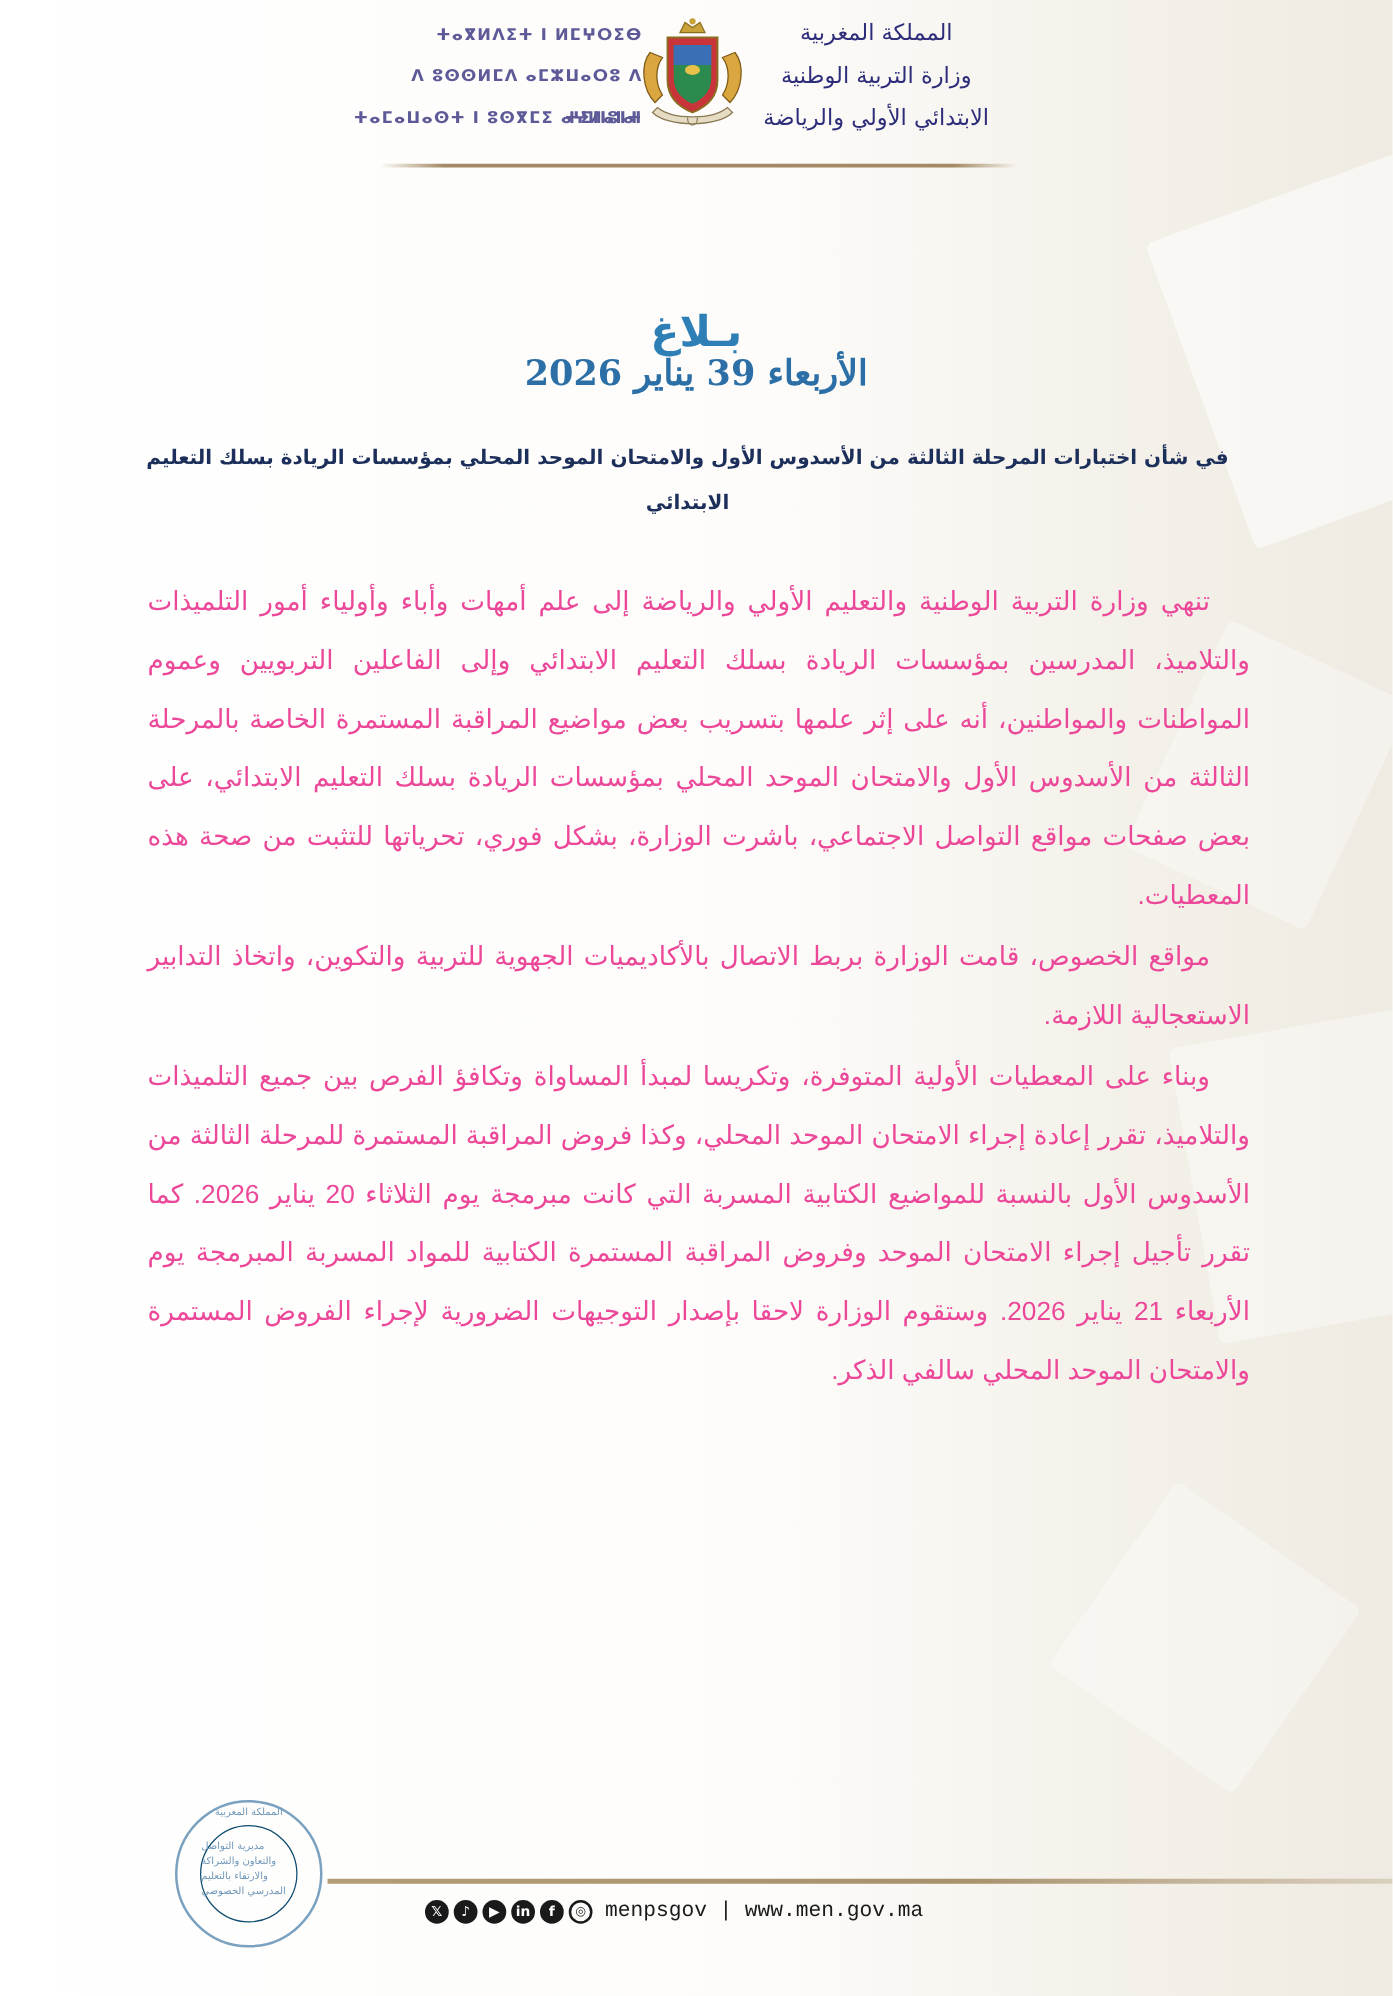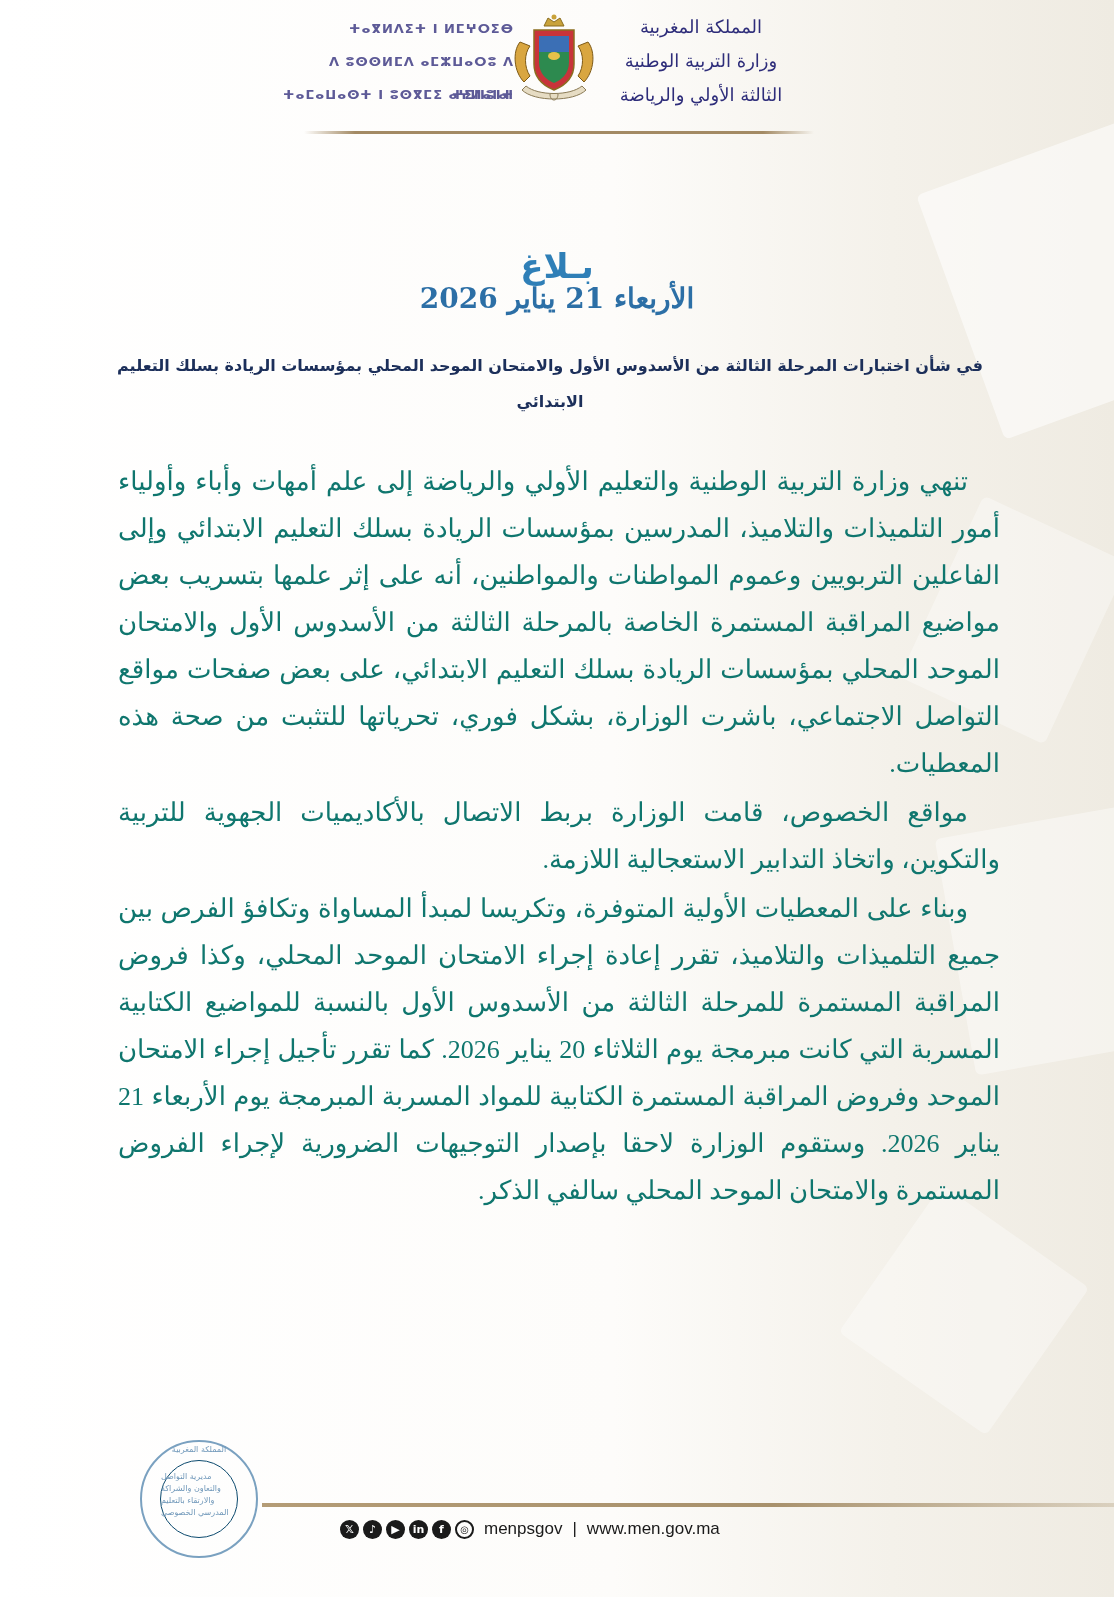--- a/index.html
+++ b/index.html
@@ -19,33 +19,33 @@
   .tifinagh div { height: 33px; line-height: 33px; }
   .arabic-head { position: absolute; left: 592px; top: 10px; width: 210px; color: #2e2d7a; font-family: "DejaVu Serif", serif; font-size: 18px; text-align: center; direction: rtl; }
   .arabic-head div { height: 34px; line-height: 34px; }
   .emblem { position: absolute; left: 500px; top: 12px; width: 100px; height: 96px; }
   .header-line { position: absolute; left: 300px; top: 131px; width: 510px; height: 3px; background: linear-gradient(90deg, rgba(176,150,110,0) 0%, #a38a64 10%, #a38a64 90%, rgba(176,150,110,0) 100%); }
 
   .title { position: absolute; top: 214px; left: 0; width: 1114px; text-align: center; color: #2f7fb7; font-family: "DejaVu Sans", sans-serif; font-weight: bold; font-size: 34px; direction: rtl; margin-top: 32px; }
   .date { position: absolute; top: 282px; left: 0; width: 1114px; text-align: center; color: #2c6fa6; font-family: "DejaVu Serif", serif; font-weight: bold; font-size: 28px; direction: rtl; }
   .subject { position: absolute; top: 348px; left: 100px; width: 900px; text-align: center; color: #1c2f5a; font-family: "DejaVu Sans", sans-serif; font-weight: bold; font-size: 16px; line-height: 36px; direction: rtl; }
 
-  .body { position: absolute; top: 458px; left: 118px; width: 882px; direction: rtl; color: #0f766e; font-family: Liberation Serif, serif; font-size: 26px; line-height: 47px; text-align: justify; }
+  .body { position: absolute; top: 458px; left: 118px; width: 882px; direction: rtl; color: #ec4899; font-family: Liberation Sans, sans-serif; font-size: 21px; line-height: 47px; text-align: justify; }
   .body p { margin: 0 0 0 0; text-indent: 32px; }
   .body p + p { margin-top: 2px; }
 
   .seal { position: absolute; left: 140px; top: 1440px; width: 118px; height: 118px; border-radius: 50%; border: 2px solid #7aa1c0; box-sizing: border-box; color: #6f97b9; }
   .seal-inner { position: absolute; left: 18px; top: 18px; width: 78px; height: 78px; border-radius: 50%; border: 1px solid #0c4a6e; box-sizing: border-box; font-size: 8px; line-height: 12px; text-align: left; padding-top: 10px; direction: rtl; font-family: "DejaVu Sans", sans-serif; }
   .seal-ring-text { position: absolute; left: 0; top: 3px; width: 114px; text-align: center; font-size: 8px; direction: rtl; font-family: "DejaVu Sans", sans-serif; }
 
   .footer-line { position: absolute; left: 262px; top: 1503px; width: 852px; height: 4px; background: linear-gradient(90deg, #b49c76 0%, #a8916c 60%, rgba(168,145,108,0.3) 100%); }
   .footer { position: absolute; left: 340px; top: 1513px; height: 32px; display: flex; align-items: center; gap: 4px; }
   .soc { width: 19px; height: 19px; border-radius: 50%; background: #1a1a1a; color: #fff; font-size: 11px; font-weight: bold; display: flex; align-items: center; justify-content: center; font-family: "DejaVu Sans", sans-serif; }
   .soc.outline { background: transparent; color: #1a1a1a; border: 2px solid #1a1a1a; box-sizing: border-box; font-size: 10px; }
-  .footer-text { font-family: Liberation Sans, sans-serif; font-size: 17px; color: #1a1a1a; margin-left: 6px; white-space: pre; }
+  .footer-text { font-family: Liberation Mono, monospace; font-size: 17px; color: #1a1a1a; margin-left: 6px; white-space: pre; }
 </style>
 </head>
 <body>
 
 <div class="shape s1"></div>
 <div class="shape s2"></div>
 <div class="shape s3"></div>
 <div class="shape s4"></div>
 
 <div class="header">
@@ -64,27 +64,27 @@
     <path d="M35 24 L65 24 L65 50 C65 62 57 68 50 71 C43 68 35 62 35 50 Z" fill="#2d8a4f"></path>
     <path d="M35 24 L65 24 L65 40 L35 40 Z" fill="#3b6fb5"></path>
     <ellipse cx="50" cy="44" rx="6" ry="4" fill="#e8c14a"></ellipse>
     <path d="M18 78 C30 90 70 90 82 78 L78 74 C66 84 34 84 22 74 Z" fill="#e6dcc3" stroke="#8a7a55" stroke-width="1"></path>
     <path d="M46 82 C46 90 54 90 54 82" fill="none" stroke="#8a7a55" stroke-width="1"></path>
   </svg>
 
   <div class="arabic-head">
     <div>المملكة المغربية</div>
     <div>وزارة التربية الوطنية</div>
-    <div>الثالثة الأولي والرياضة</div>
+    <div>الابتدائي الأولي والرياضة</div>
   </div>
   <div class="header-line"></div>
 </div>
 
 <div class="title">بـلاغ</div>
-<div class="date">الأربعاء 21 يناير 2026</div>
+<div class="date">الأربعاء 39 يناير 2026</div>
 <div class="subject">في شأن اختبارات المرحلة الثالثة من الأسدوس الأول والامتحان الموحد المحلي بمؤسسات الريادة بسلك التعليم الابتدائي</div>
 
 <div class="body">
   <p>تنهي وزارة التربية الوطنية والتعليم الأولي والرياضة إلى علم أمهات وأباء وأولياء أمور التلميذات والتلاميذ، المدرسين بمؤسسات الريادة بسلك التعليم الابتدائي وإلى الفاعلين التربويين وعموم المواطنات والمواطنين، أنه على إثر علمها بتسريب بعض مواضيع المراقبة المستمرة الخاصة بالمرحلة الثالثة من الأسدوس الأول والامتحان الموحد المحلي بمؤسسات الريادة بسلك التعليم الابتدائي، على بعض صفحات مواقع التواصل الاجتماعي، باشرت الوزارة، بشكل فوري، تحرياتها للتثبت من صحة هذه المعطيات.</p>
   <p>مواقع الخصوص، قامت الوزارة بربط الاتصال بالأكاديميات الجهوية للتربية والتكوين، واتخاذ التدابير الاستعجالية اللازمة.</p>
   <p>وبناء على المعطيات الأولية المتوفرة، وتكريسا لمبدأ المساواة وتكافؤ الفرص بين جميع التلميذات والتلاميذ، تقرر إعادة إجراء الامتحان الموحد المحلي، وكذا فروض المراقبة المستمرة للمرحلة الثالثة من الأسدوس الأول بالنسبة للمواضيع الكتابية المسربة التي كانت مبرمجة يوم الثلاثاء 20 يناير 2026. كما تقرر تأجيل إجراء الامتحان الموحد وفروض المراقبة المستمرة الكتابية للمواد المسربة المبرمجة يوم الأربعاء 21 يناير 2026. وستقوم الوزارة لاحقا بإصدار التوجيهات الضرورية لإجراء الفروض المستمرة والامتحان الموحد المحلي سالفي الذكر.</p>
 </div>
 
 <div class="seal">
   <div class="seal-ring-text">المملكة المغربية</div>

